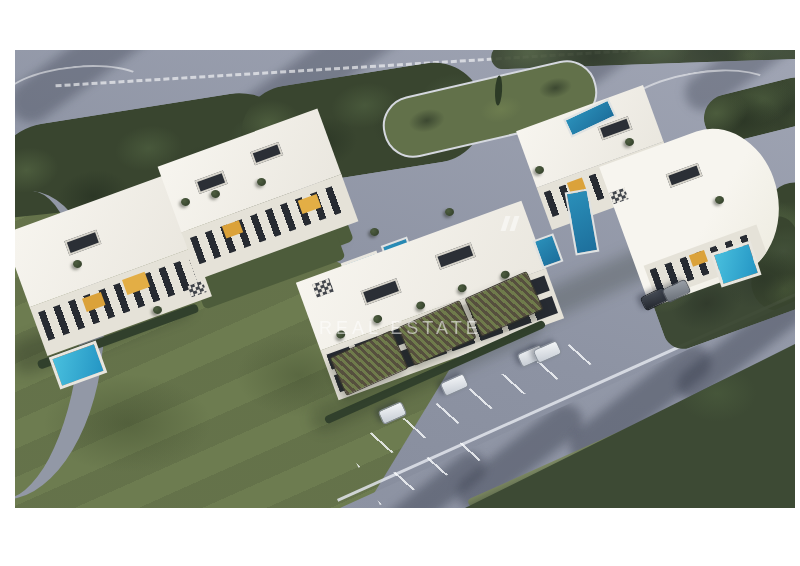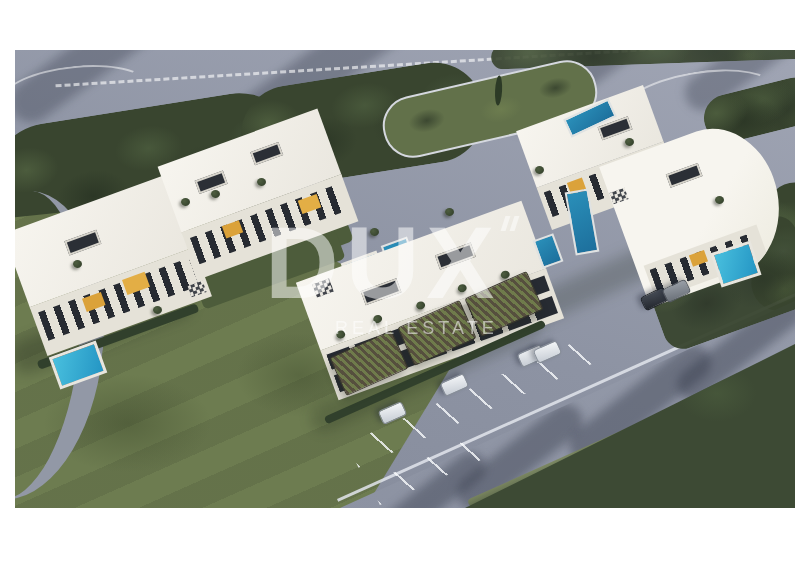--- a/index.html
+++ b/index.html
@@ -219,17 +219,16 @@
     <div class="a pergola" style="left:320px;top:292px;"></div>
     <div class="a pergola" style="left:388px;top:262px;"></div>
     <div class="a pergola" style="left:455px;top:233px;"></div>
     <div class="a car" style="left:370px;top:350px;"></div>
     <div class="a car" style="left:432px;top:322px;"></div>
     <div class="a car" style="left:509px;top:293px;"></div>
     <div class="a car" style="left:525px;top:289px;"></div>
     <div class="a car dark" style="left:632px;top:236px;transform:rotate(64deg);"></div>
     <div class="a car gray" style="left:654px;top:228px;transform:rotate(64deg);"></div>
 
-    <div class="a wm-dux" style="left:250px;top:162px;">DUX</div>
     <div class="a wm-bar" style="left:488px;top:166px;"></div>
-    <div class="a wm-sub" style="left:320px;top:269px;">REAL ESTATE</div>
+    <div class="a wm-sub" style="left:304px;top:269px;">REAL ESTATE</div>
   </div>
 </div>
 
 </body></html>

